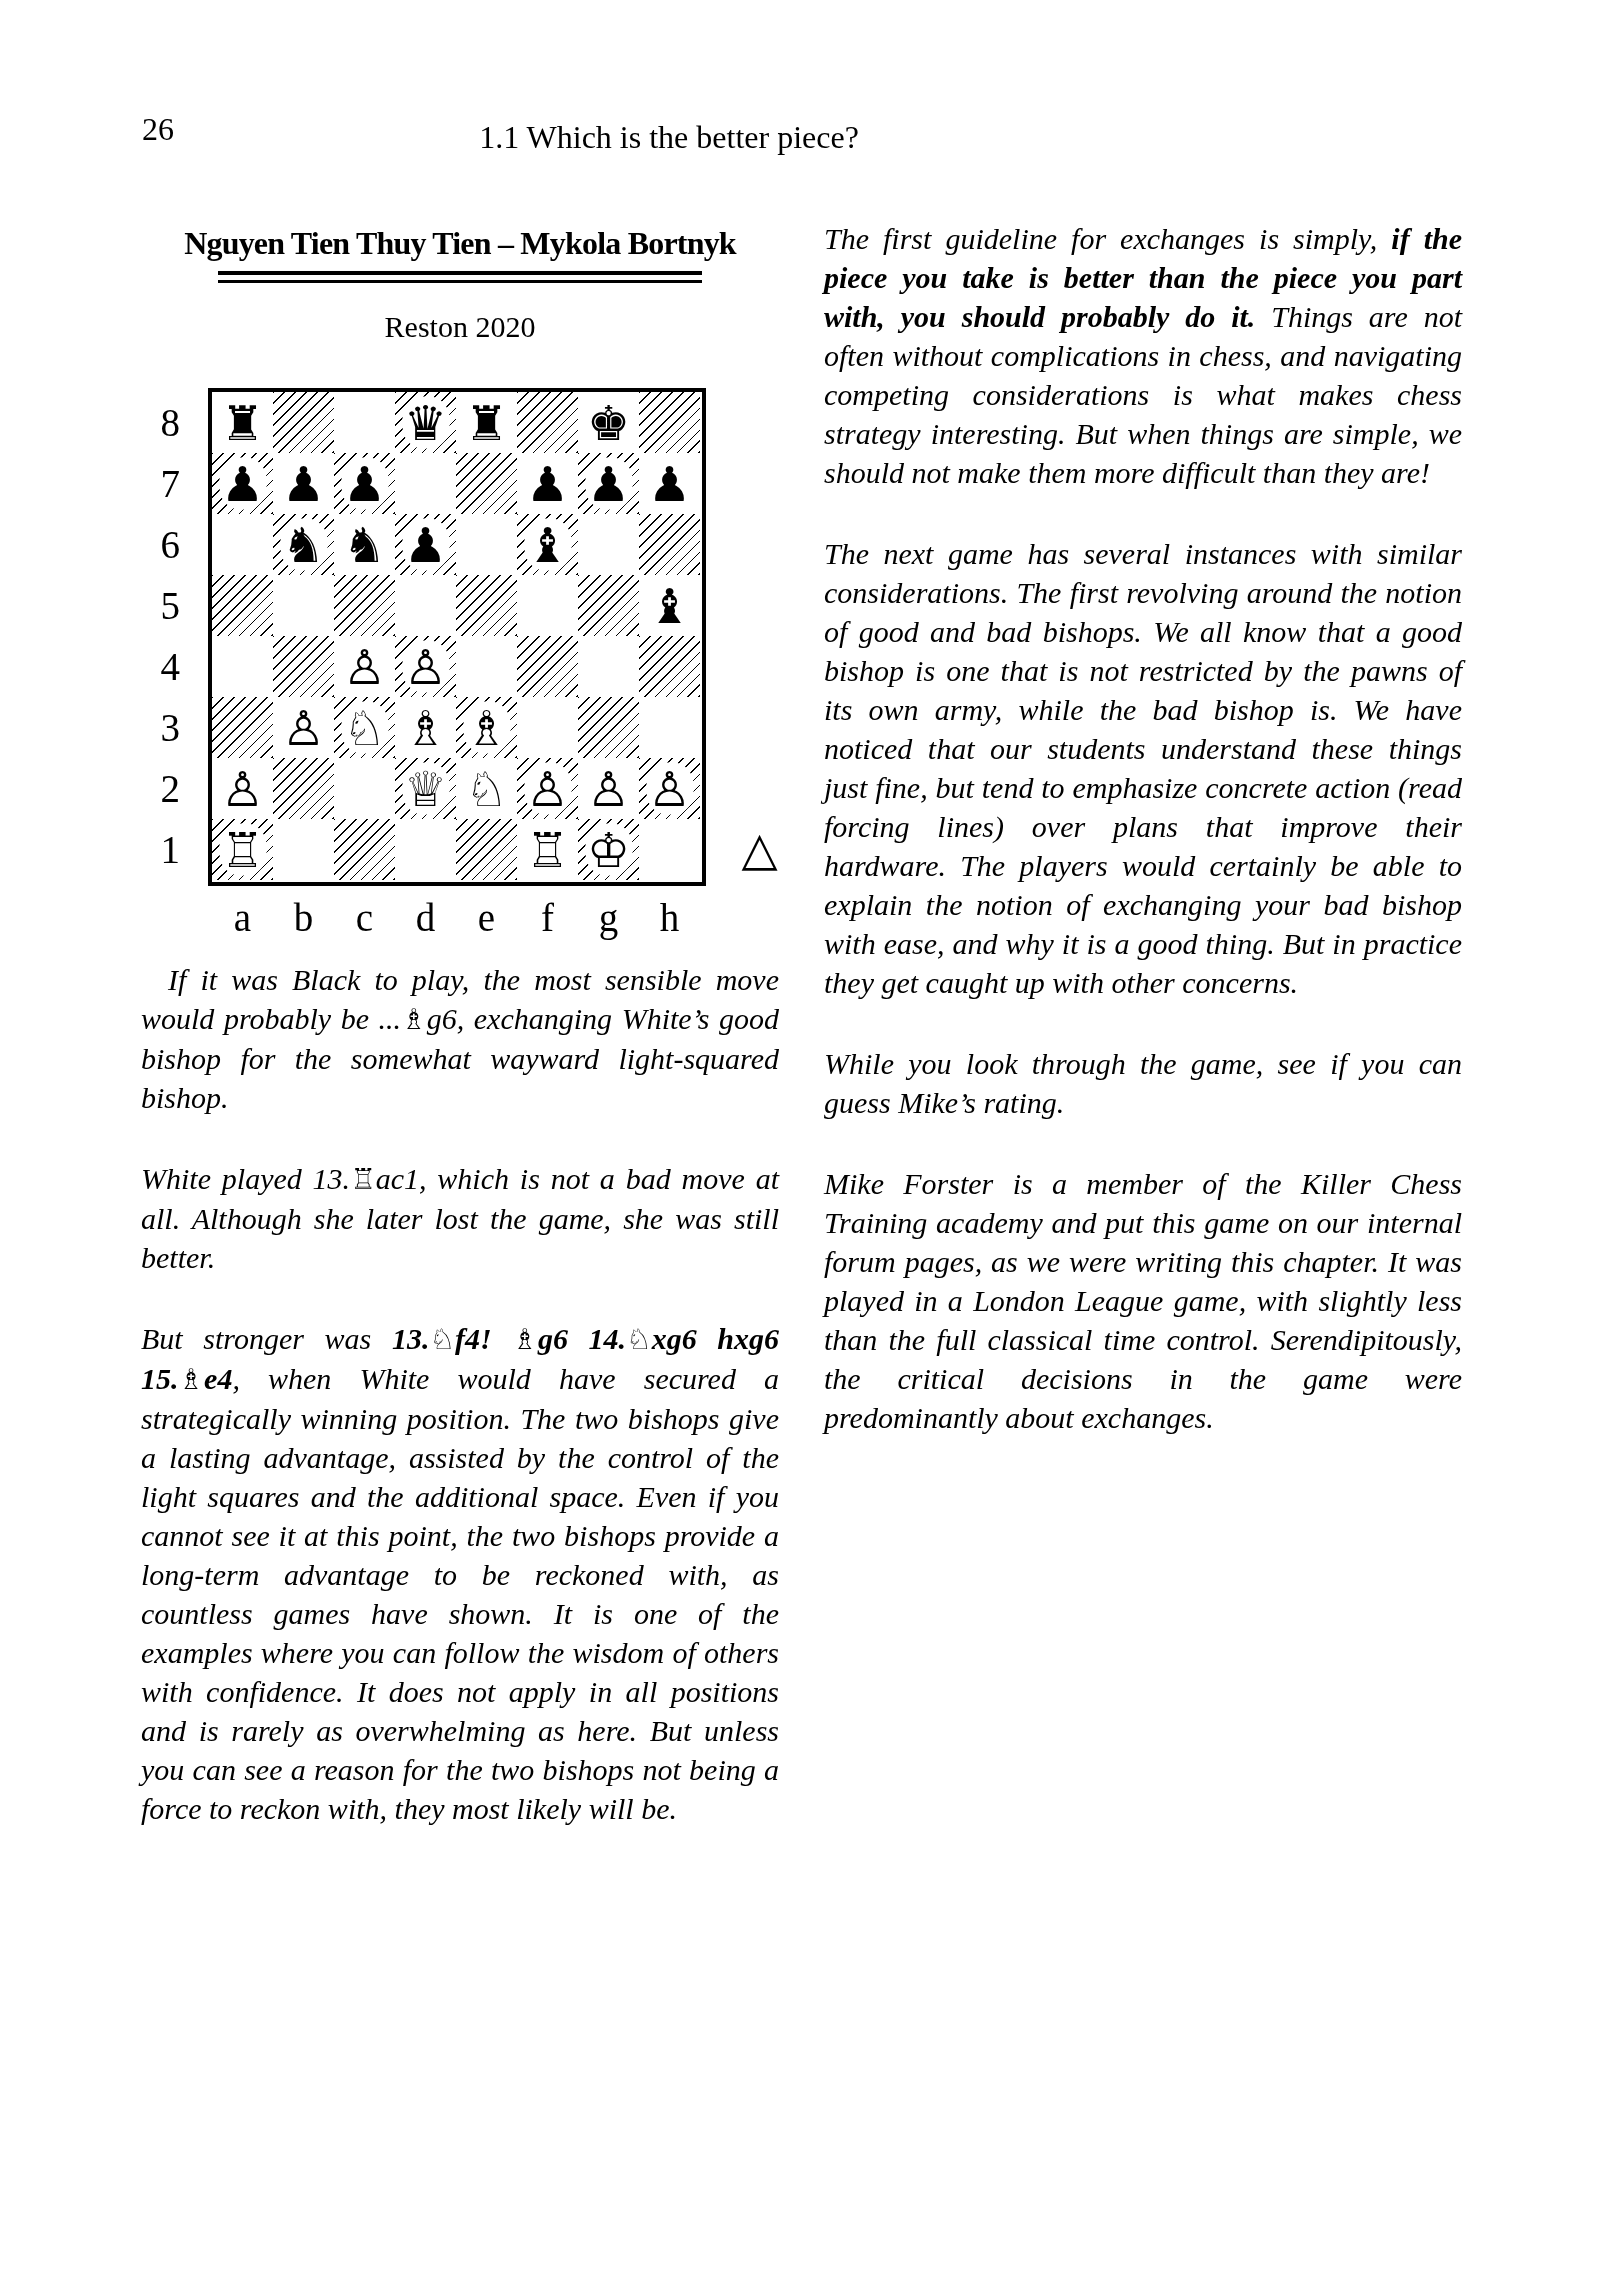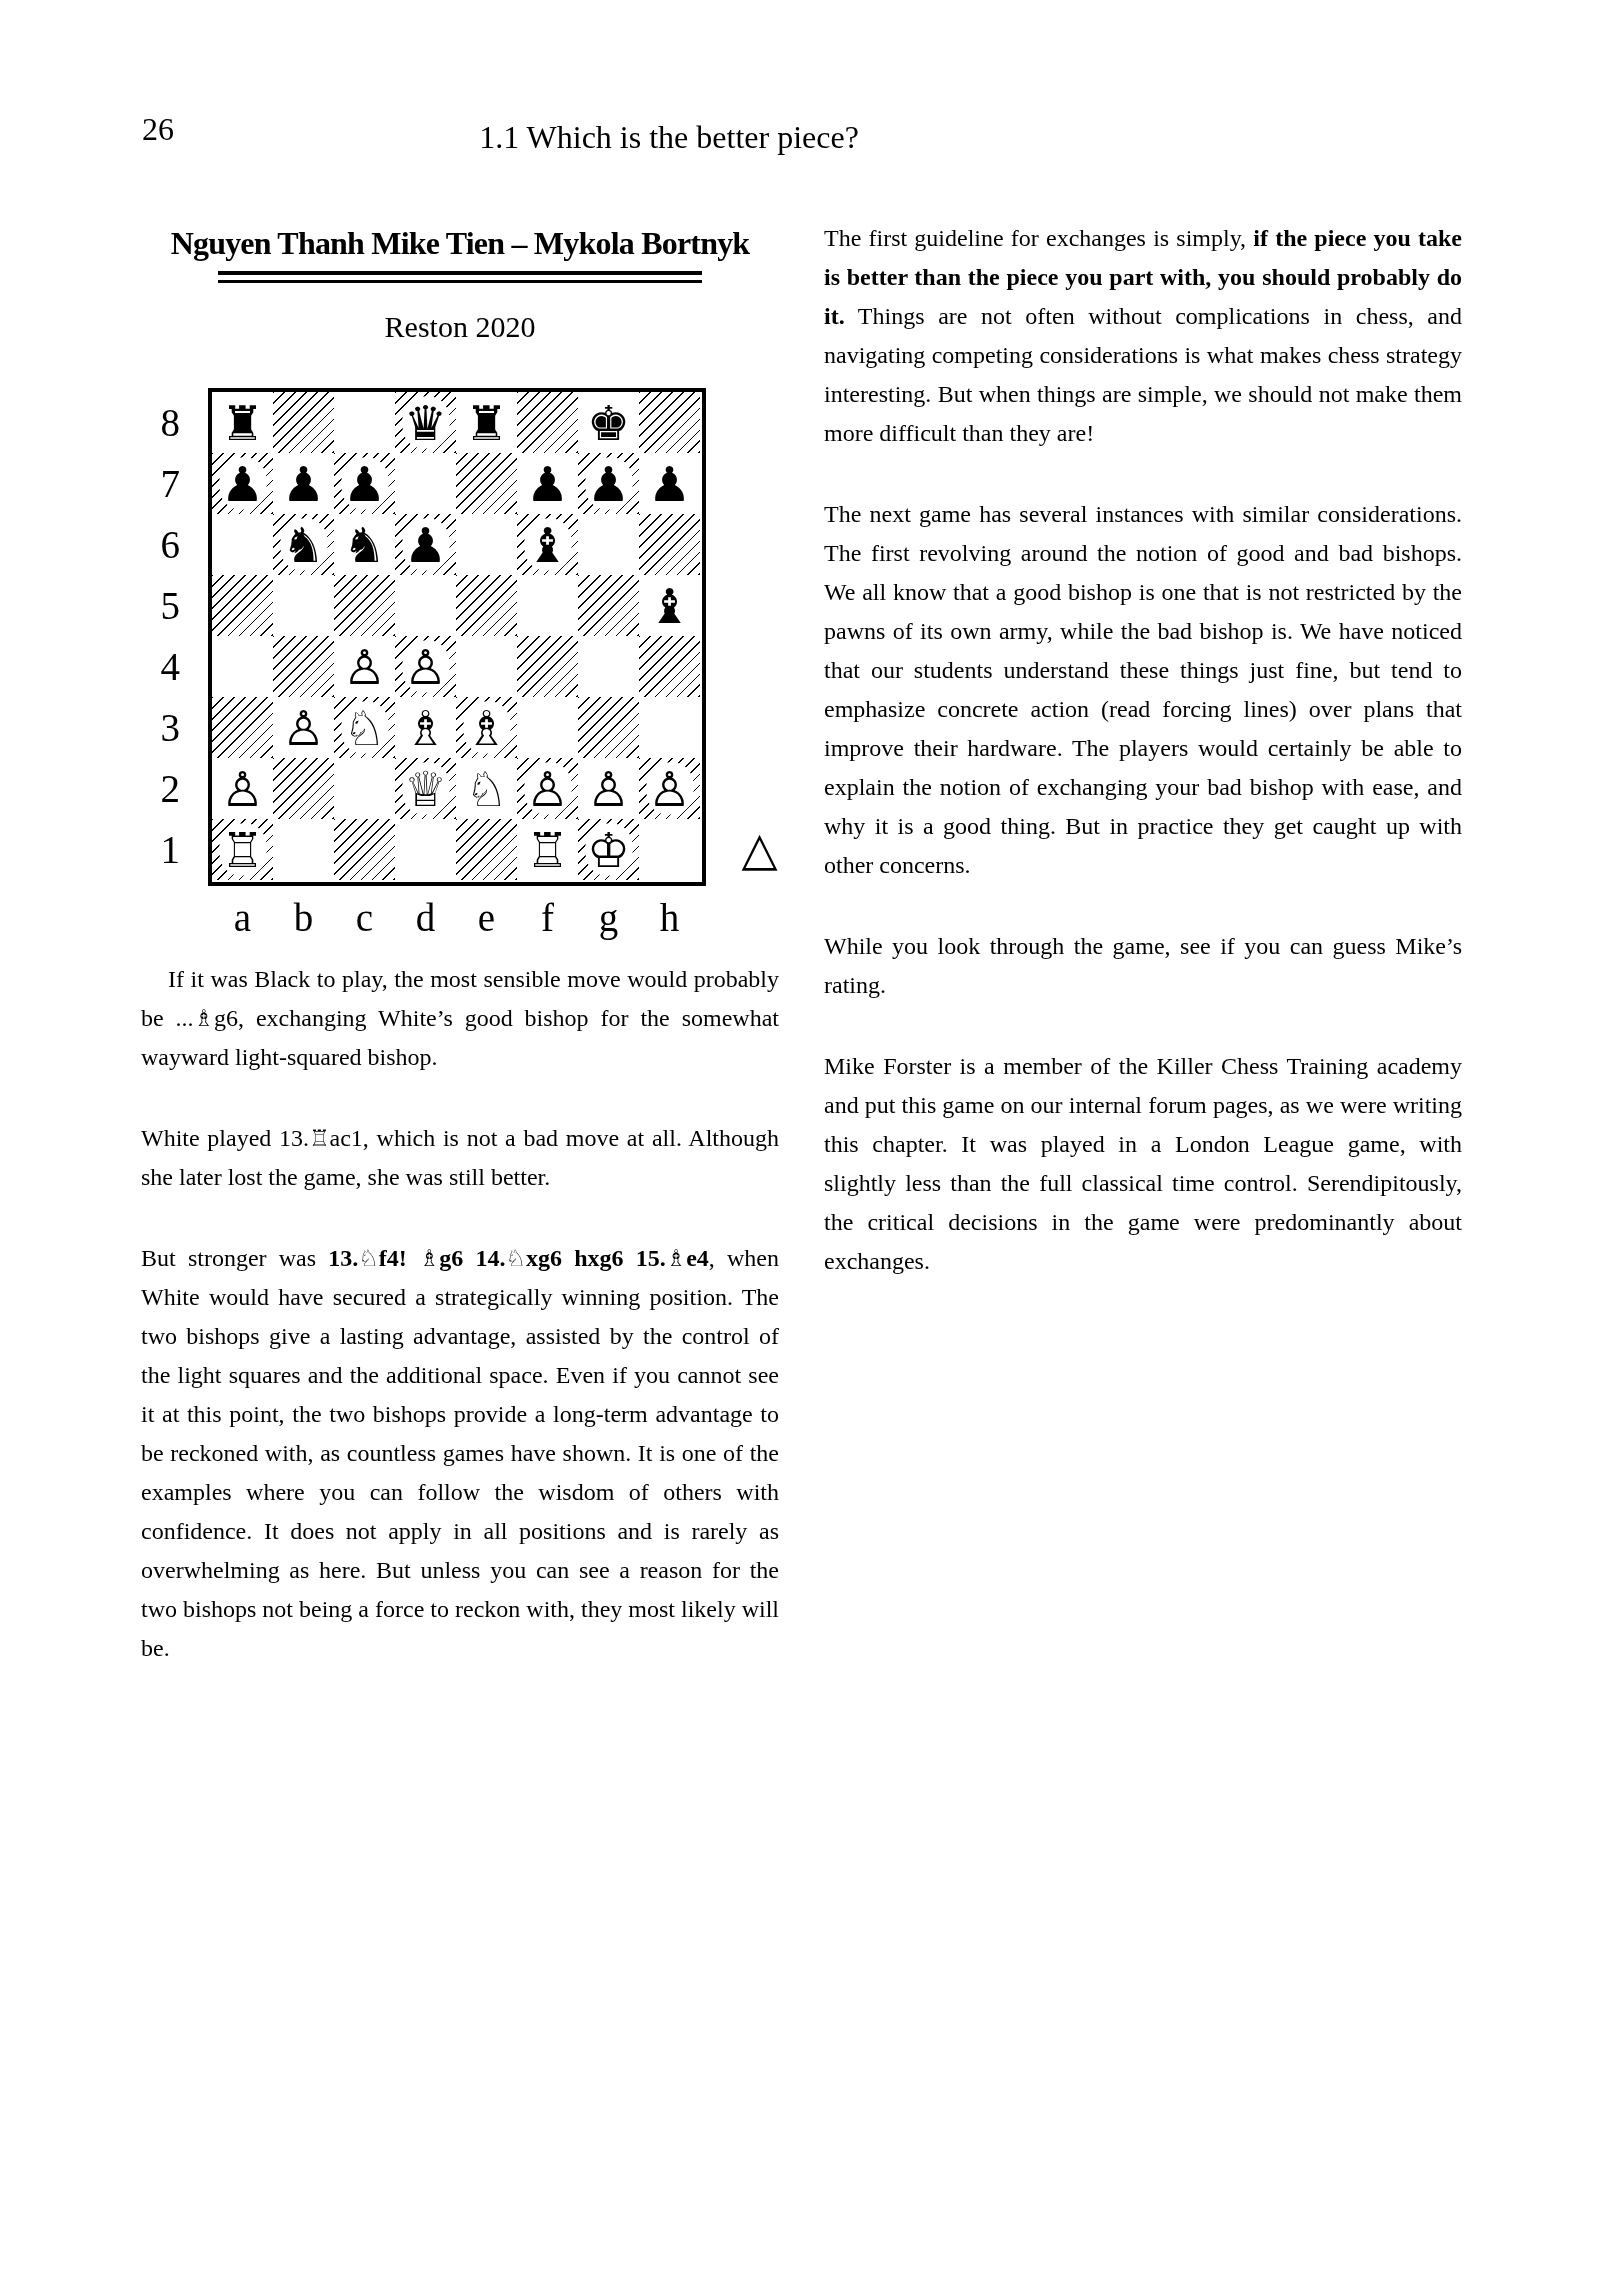--- a/index.html
+++ b/index.html
@@ -12,21 +12,21 @@
 
   
   .pageno{position:absolute;left:142px;top:110px;font-size:32px;line-height:39px;}
   .running-head{position:absolute;left:0;top:118px;width:1338px;text-align:center;font-size:32px;line-height:39px;}
 
   
   .col{position:absolute;top:219px;width:638px;}
   .col-left{left:141px;}
   .col-right{left:824px;}
 
-  p.para{margin:0 0 42px 0;font-size:24px;line-height:39px;text-align:justify;text-justify:inter-word;hyphens:none;}
+  p.para{margin:0 0 42px 0;font-size:30px;line-height:39px;text-align:justify;text-justify:inter-word;hyphens:none;font-style:italic;}
   p.para:last-child{margin-bottom:0;}
   p.para.indent{text-indent:27px;}
   .b{font-weight:bold;}
   .fig{font-family:"DejaVu Sans",sans-serif;font-size:0.95em;}
 
   
   .game-header{text-align:center;}
   .game-title{font-size:32px;font-weight:bold;letter-spacing:-0.8px;white-space:nowrap;margin:3.2px 0 0 0;line-height:42px;}
   .double-rule{width:484px;height:5.6px;margin:6.4px auto 0 auto;border-top:4px solid #000;border-bottom:3.2px solid #000;}
   .venue{font-size:30px;margin-top:24px;line-height:39px;}
@@ -63,21 +63,21 @@
 </head>
 <body>
 
 <div class="page">
 
   <div class="pageno">26</div>
   <div class="running-head">1.1 Which is the better piece?</div>
 
   <div class="col col-left">
     <div class="game-header">
-      <h2 class="game-title">Nguyen Thanh Mike Tien – Mykola Bortnyk</h2>
+      <h2 class="game-title">Nguyen Tien Thuy Tien – Mykola Bortnyk</h2>
       <div class="double-rule"></div>
       <div class="venue">Reston 2020</div>
     </div>
 
     <div class="diagram">
       <div class="rank-labels">
           <div class="rank-label">8</div>
           <div class="rank-label">7</div>
           <div class="rank-label">6</div>
           <div class="rank-label">5</div>

